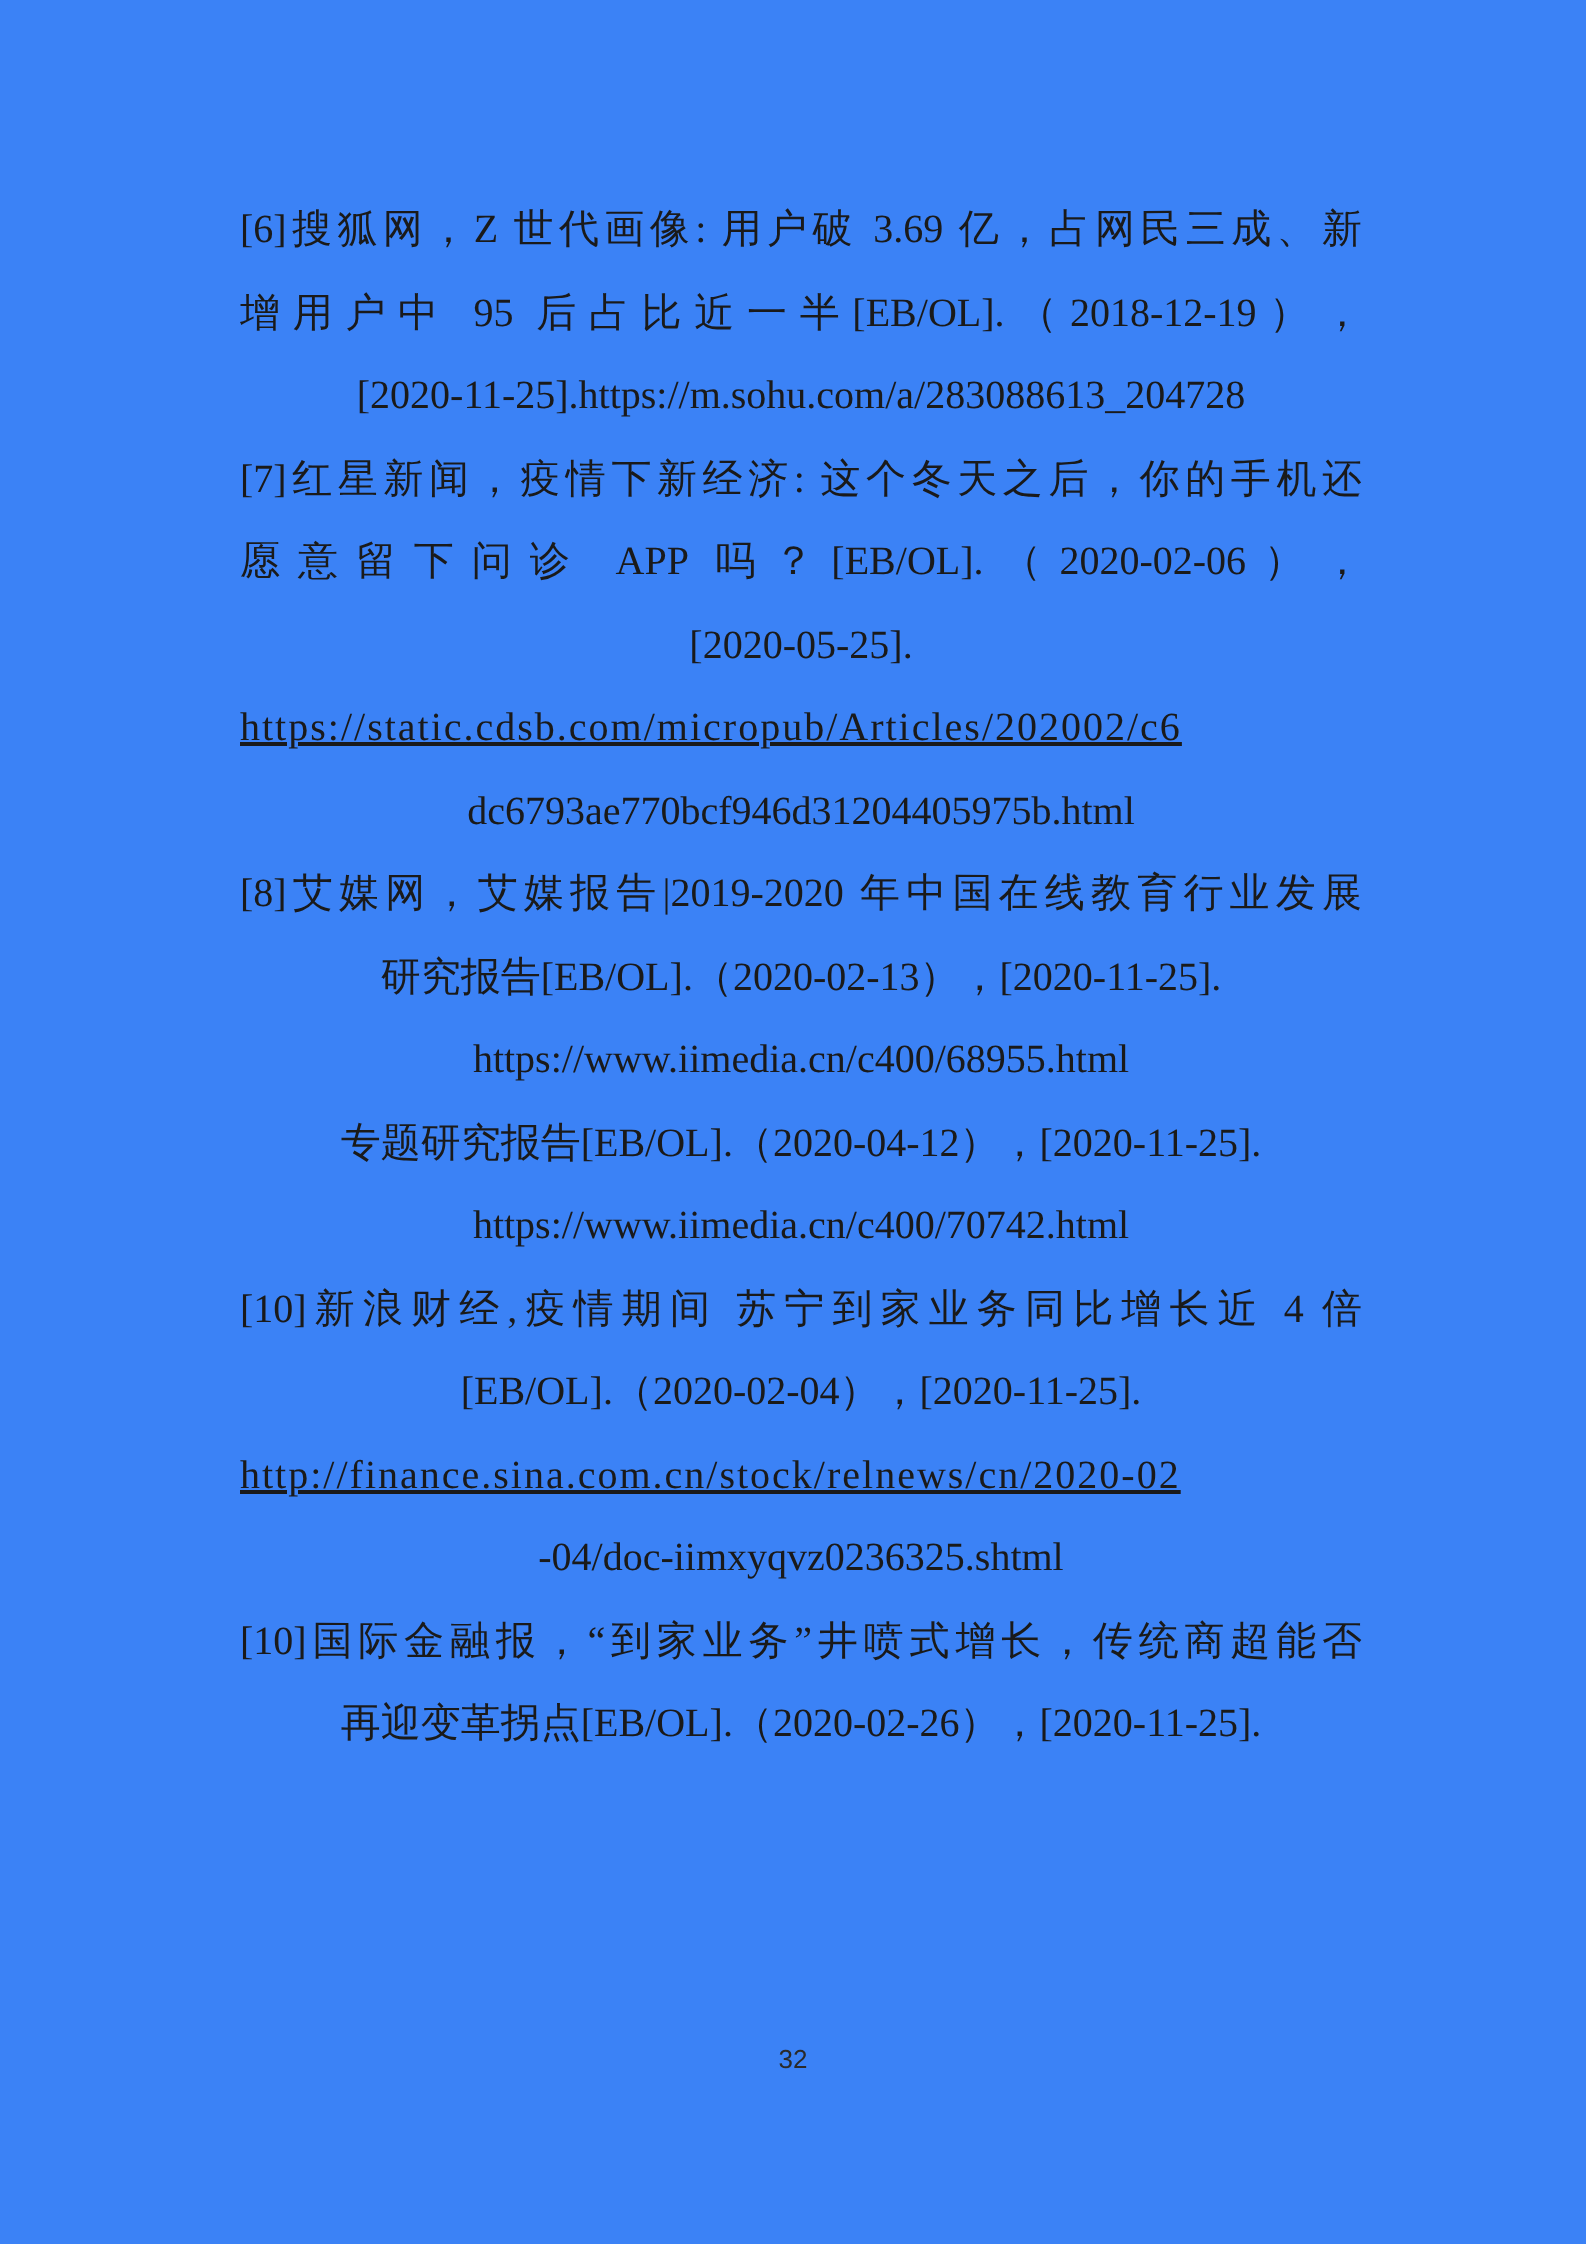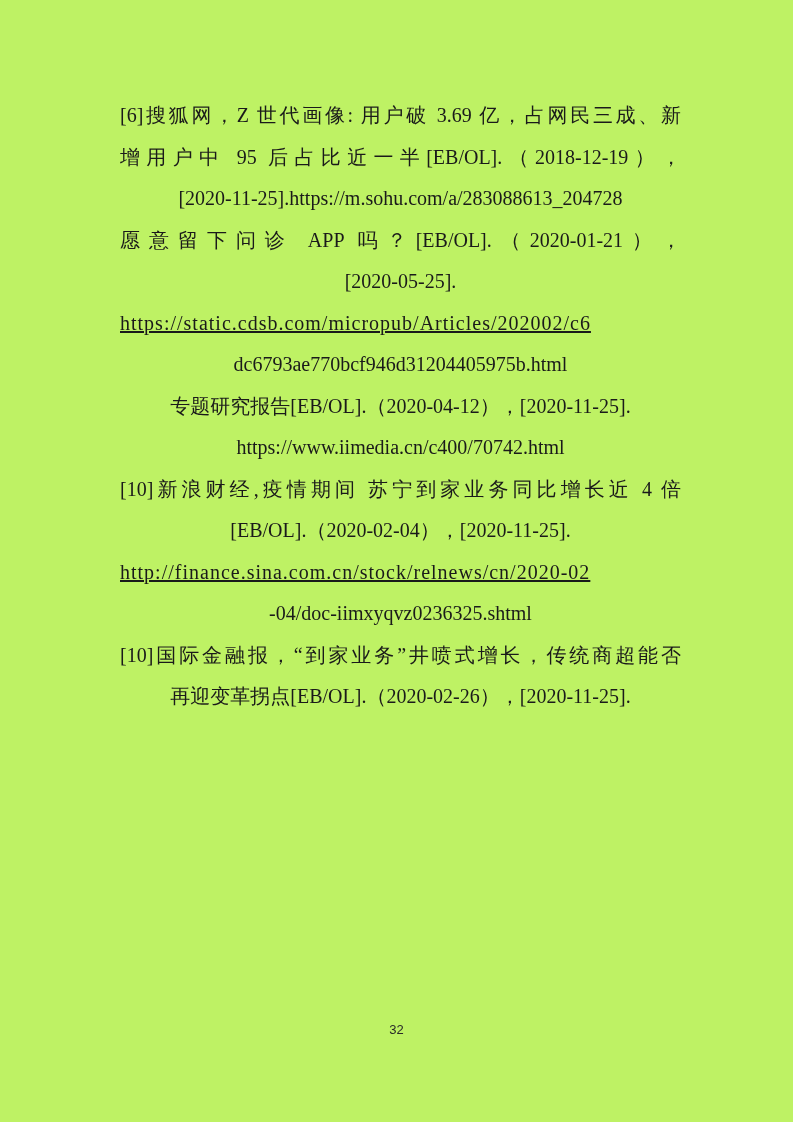--- a/index.html
+++ b/index.html
@@ -4,21 +4,21 @@
 <style>
   html, body {
     margin: 0;
     padding: 0;
     background: #ffffff;
   }
   .page {
     position: relative;
     width: 793px;
     height: 1122px;
-    background: #bef264;
+    background: #3b82f6;
     overflow: hidden;
     font-family: "Liberation Serif", "DejaVu Serif", serif;
     color: #1a1a1a;
   }
   .content {
     position: absolute;
     left: 120px;
     top: 95px;
     width: 561px;
   }
@@ -55,24 +55,30 @@
 
 <div class="page">
   <div class="content">
 
   <div>
         <div class="ref-line justify">[6]搜狐网，Z 世代画像: 用户破 3.69 亿，占网民三成、新</div>
         <div class="ref-line justify">增用户中 95 后占比近一半[EB/OL].（2018-12-19），</div>
         <div class="ref-line">[2020-11-25].https://m.sohu.com/a/283088613_204728</div>
       </div>
       <div>
-        <div class="ref-line justify">愿意留下问诊 APP 吗？[EB/OL].（2020-01-21），</div>
+        <div class="ref-line justify">[7]红星新闻，疫情下新经济: 这个冬天之后，你的手机还</div>
+        <div class="ref-line justify">愿意留下问诊 APP 吗？[EB/OL].（2020-02-06），</div>
         <div class="ref-line">[2020-05-25].</div>
         <div class="ref-line justify spread">https://static.cdsb.com/micropub/Articles/202002/c6</div>
         <div class="ref-line">dc6793ae770bcf946d31204405975b.html</div>
+      </div>
+      <div>
+        <div class="ref-line justify">[8]艾媒网，艾媒报告|2019-2020 年中国在线教育行业发展</div>
+        <div class="ref-line">研究报告[EB/OL].（2020-02-13），[2020-11-25].</div>
+        <div class="ref-line">https://www.iimedia.cn/c400/68955.html</div>
       </div>
       <div>
         <div class="ref-line">专题研究报告[EB/OL].（2020-04-12），[2020-11-25].</div>
         <div class="ref-line">https://www.iimedia.cn/c400/70742.html</div>
       </div>
       <div>
         <div class="ref-line justify">[10]新浪财经,疫情期间 苏宁到家业务同比增长近 4 倍</div>
         <div class="ref-line">[EB/OL].（2020-02-04），[2020-11-25].</div>
         <div class="ref-line justify spread">http://finance.sina.com.cn/stock/relnews/cn/2020-02</div>
         <div class="ref-line">-04/doc-iimxyqvz0236325.shtml</div>

